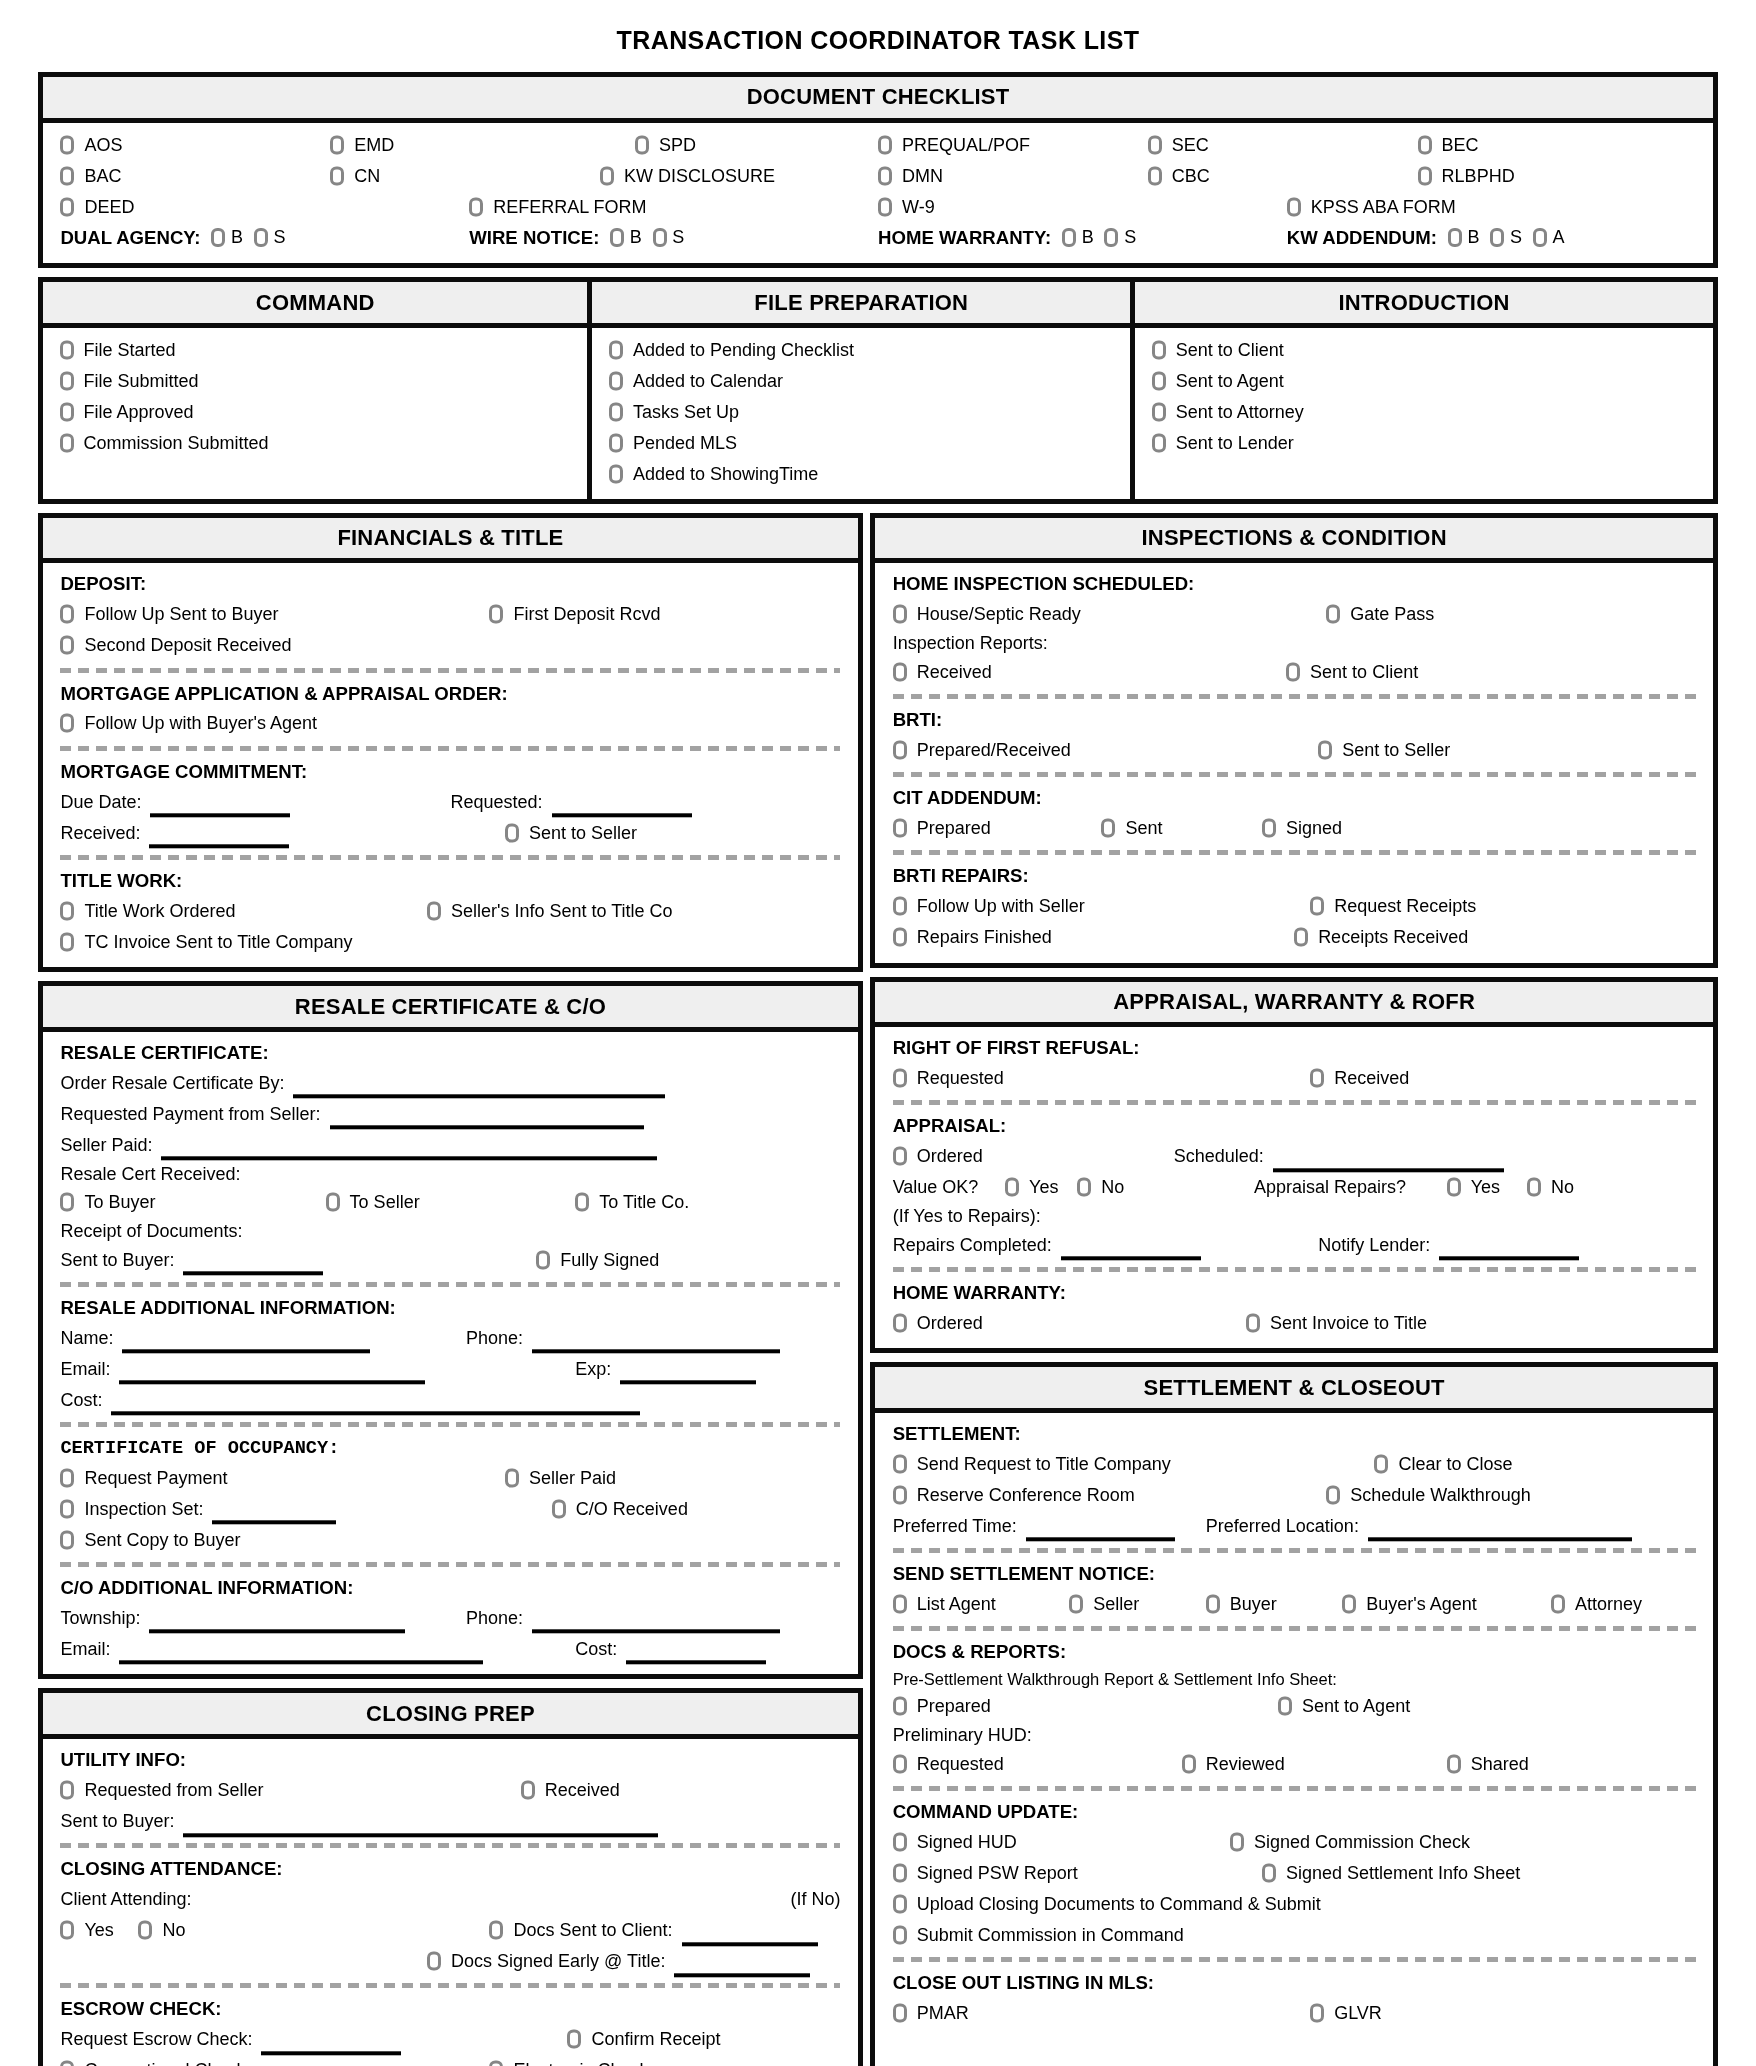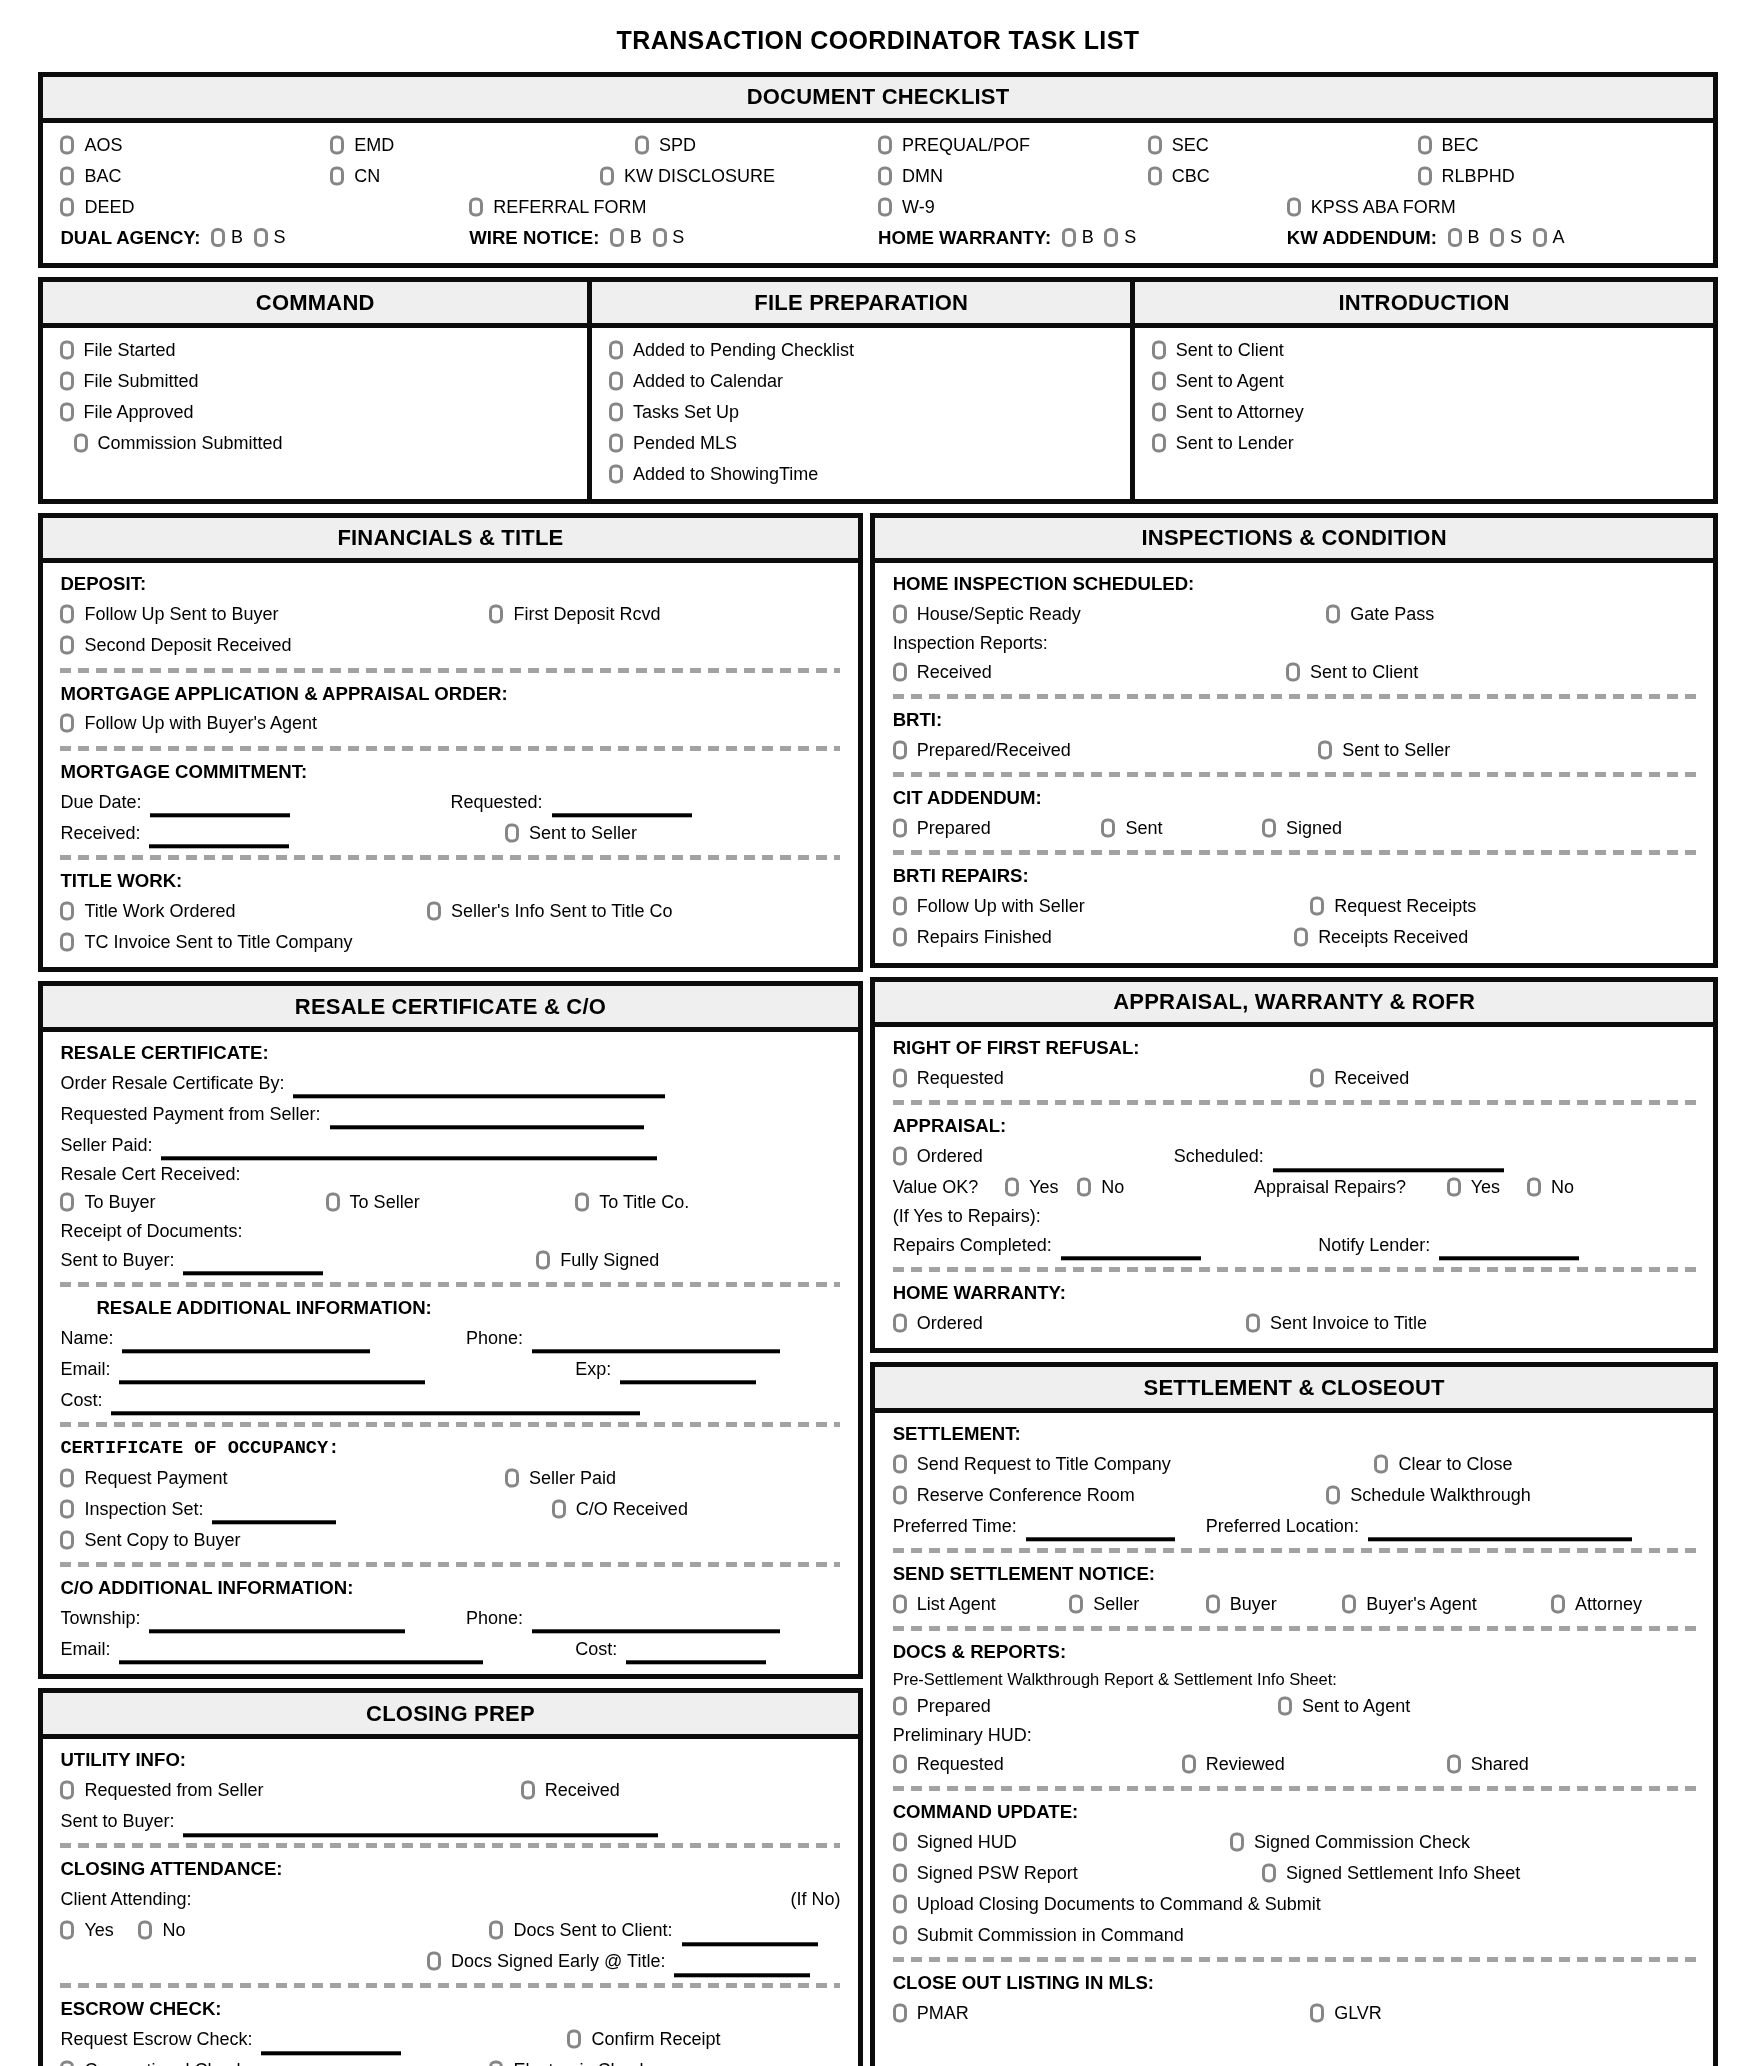--- a/index.html
+++ b/index.html
@@ -169,21 +169,21 @@
                 <span class="lbl">File Submitted</span>
               </div>
             </div>
             <div class="row">
               <div class="atom cbi" style="left: 0%;">
                 <span class="cbx"></span>
                 <span class="lbl">File Approved</span>
               </div>
             </div>
             <div class="row">
-              <div class="atom cbi" style="left: 0%; margin-left: 14px;">
+              <div class="atom cbi" style="left: 0%;">
                 <span class="cbx"></span>
                 <span class="lbl">Commission Submitted</span>
               </div>
             </div>
           </div>
         </div>
         <div class="col bl">
           <div class="sec-hdr">FILE PREPARATION</div>
           <div class="col-body">
             <div class="row">
@@ -378,21 +378,21 @@
                 <span class="lbl">Sent to Buyer:</span>
                 <span class="line" style="width: 140px;"></span>
               </div>
               <div class="atom cbi" style="left: 61%;">
                 <span class="cbx"></span>
                 <span class="lbl">Fully Signed</span>
               </div>
             </div>
             <div class="divider"></div>
             <div class="row sub">
-              <div class="atom txt bold" style="left: 0%; margin-left: 36px;">RESALE ADDITIONAL INFORMATION:</div>
+              <div class="atom txt bold" style="left: 0%;">RESALE ADDITIONAL INFORMATION:</div>
             </div>
             <div class="row">
               <div class="atom field" style="left: 0%;">
                 <span class="lbl">Name:</span>
                 <span class="line" style="width: 248px;"></span>
               </div>
               <div class="atom field" style="left: 52%;">
                 <span class="lbl">Phone:</span>
                 <span class="line" style="width: 248px;"></span>
               </div>

